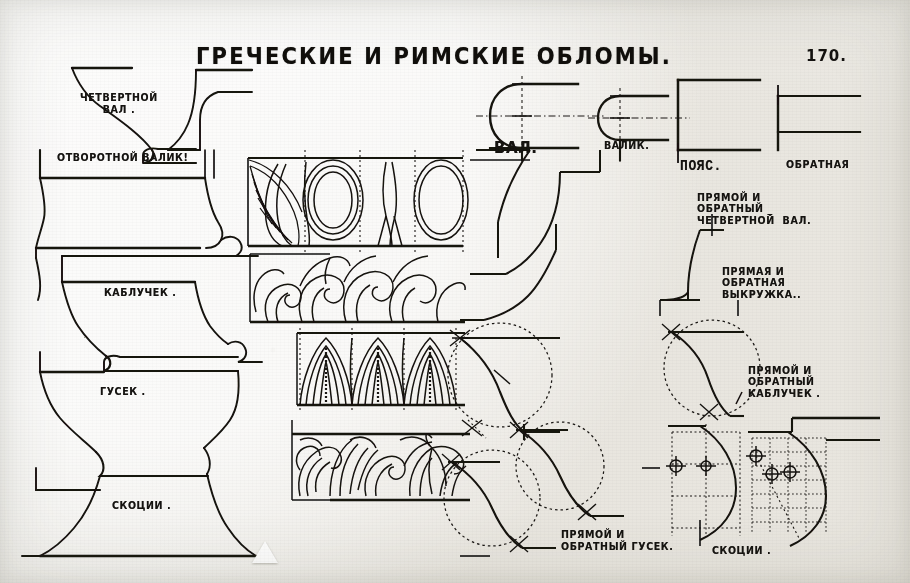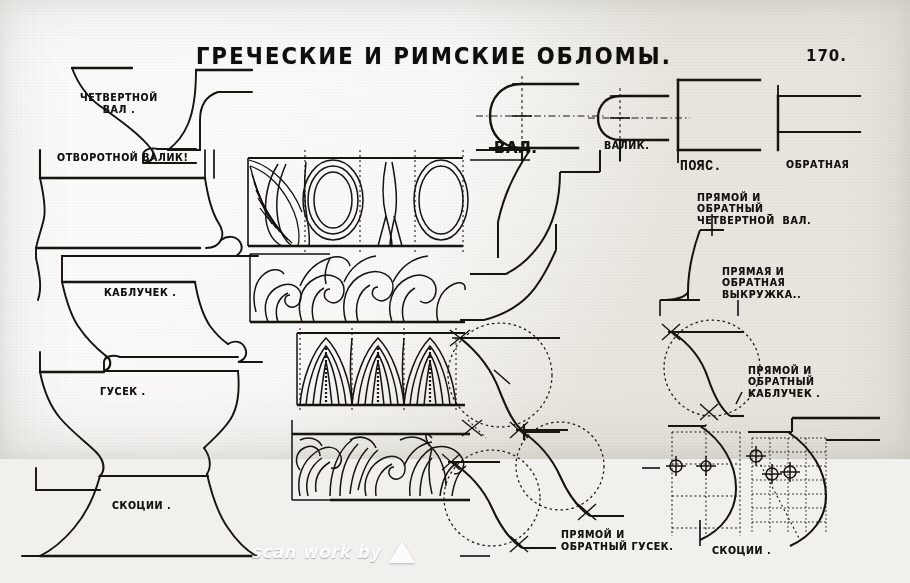--- a/index.html
+++ b/index.html
@@ -3,21 +3,21 @@
 <meta charset="utf-8">
 <title>Греческие и римские обломы — 170</title>
 <style>
   html,body{margin:0;padding:0;}
   body{
     width:910px;height:583px;overflow:hidden;
     background:#f1f0ed;
     font-family:"Liberation Sans", sans-serif;
   }
   #plate{
-    position:relative;width:910px;height:459px;
+    position:relative;width:910px;height:583px;
     background:
       radial-gradient(circle at 18% 22%, rgba(255,255,255,.75) 0 35%, rgba(0,0,0,0) 62%),
       radial-gradient(circle at 82% 78%, rgba(232,229,222,.85) 0 40%, rgba(0,0,0,0) 70%),
       linear-gradient(160deg,#f4f3f0 0%,#efeeea 45%,#e9e7e1 100%);
   }
   
   #grain{
     position:absolute;inset:0;pointer-events:none;mix-blend-mode:multiply;opacity:.5;
     background-image:
       repeating-linear-gradient(0deg, rgba(0,0,0,.028) 0 1px, rgba(0,0,0,0) 1px 3px),
@@ -485,19 +485,18 @@
 ОБРАТНАЯ
 ВЫКРУЖКА..</div>
   <div class="lbl" style="left:748px;top:365px;font-size:9.5px;">ПРЯМОЙ И
 ОБРАТНЫЙ
 КАБЛУЧЕК .</div>
   <div class="lbl" style="left:561px;top:529px;font-size:9.5px;">ПРЯМОЙ И
 ОБРАТНЫЙ ГУСЕК.</div>
   <div class="lbl" style="left:712px;top:545px;font-size:9.5px;">СКОЦИИ .</div>
 
   <div id="watermark">
-    <span>scan work by</span>
     <span class="tri"></span>
   </div>
 
   <div id="grain"></div>
   <div id="vignette"></div>
 </div>
 
 </body></html>

